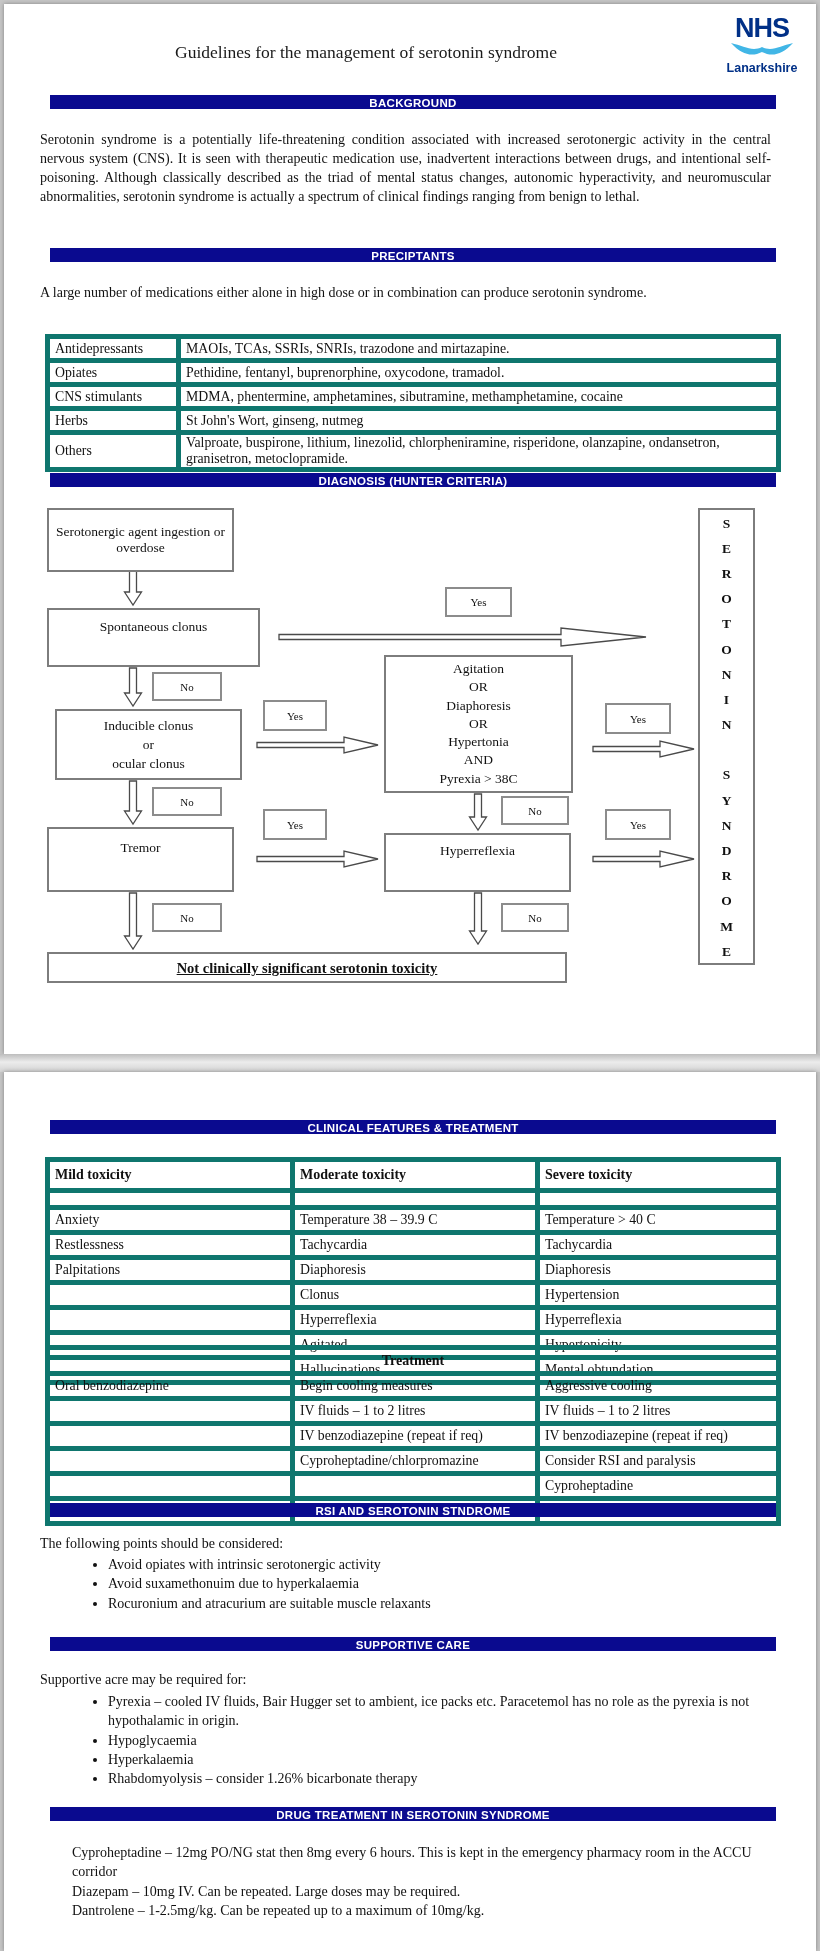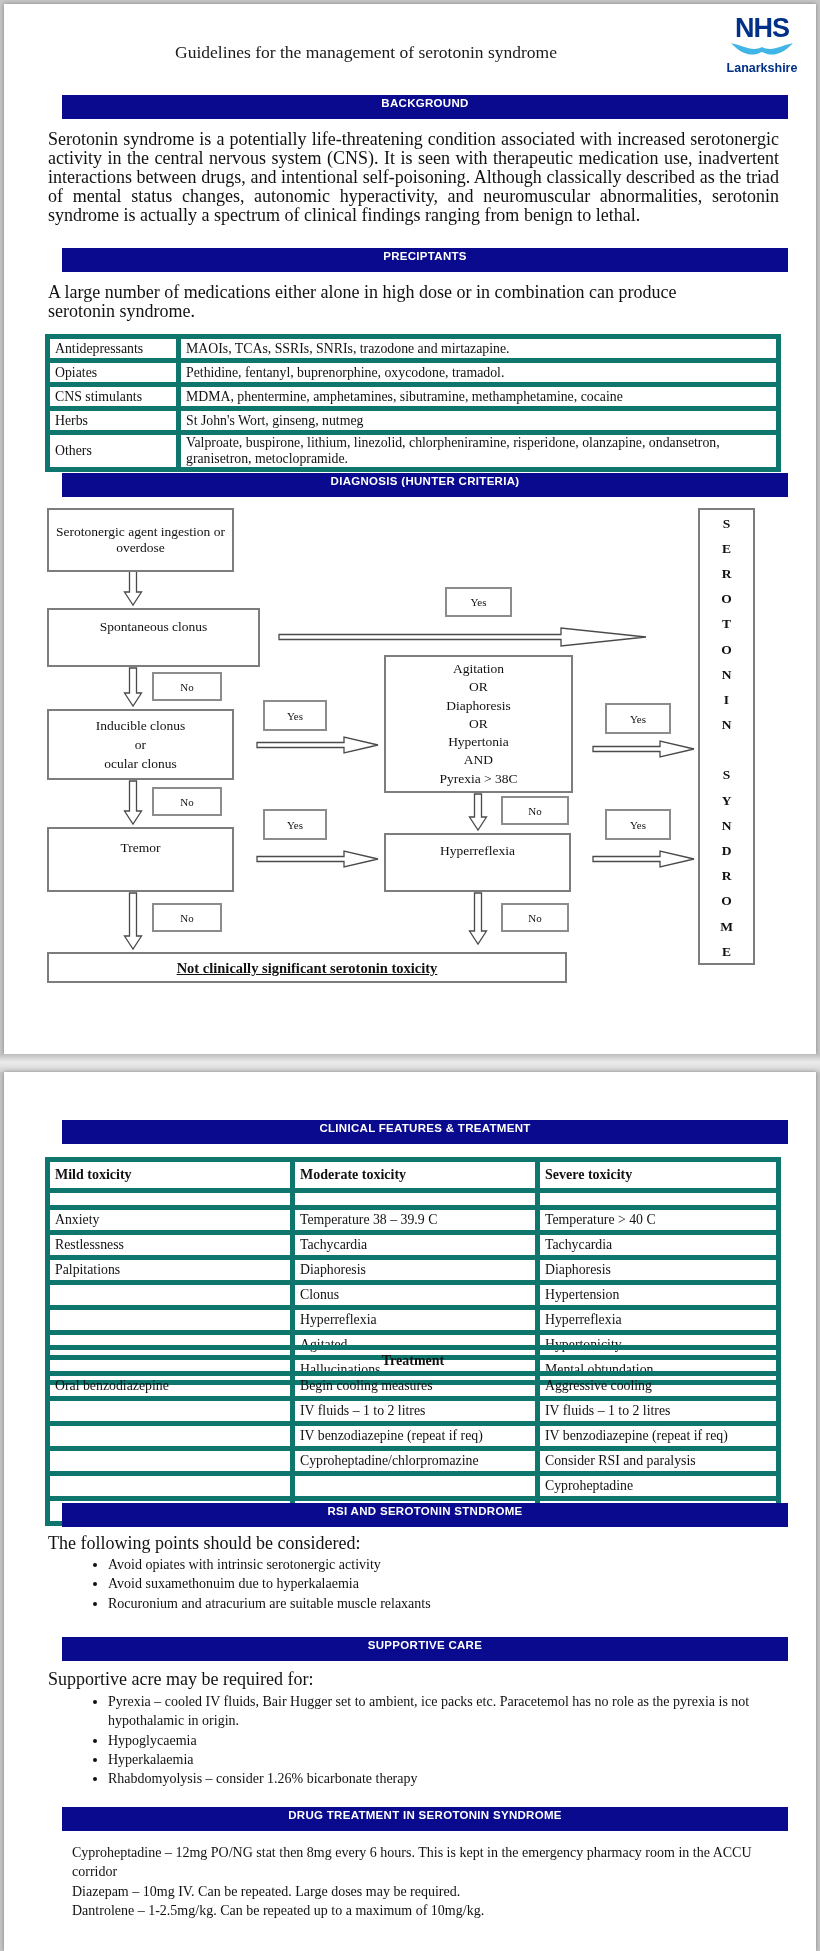--- a/index.html
+++ b/index.html
@@ -3,29 +3,29 @@
 <meta charset="utf-8">
 <style>
   html,body{margin:0;padding:0;}
   body{width:820px;height:1951px;background:#c6c6c6;overflow:hidden;position:relative;
        font-family:"Liberation Serif","DejaVu Serif",serif;color:#111;}
   .page{position:absolute;left:4px;width:812px;background:#fff;box-shadow:0 0 4px rgba(0,0,0,.35);}
   #page1{top:4px;height:1050px;}
   #page2{top:1072px;height:879px;}
   .band{position:absolute;left:0;top:1054px;width:820px;height:18px;
         background:linear-gradient(180deg,#bdbdbd,#ececec 45%,#d2d2d2);}
-  .bar{position:absolute;left:46px;width:726px;height:24px;background:#0a0a8f;color:#fff;
+  .bar{position:absolute;left:46px;width:726px;height:14px;background:#0a0a8f;color:#fff;
        font-family:"Liberation Sans",sans-serif;font-weight:bold;font-size:11.5px;
-       letter-spacing:.3px;text-align:center;line-height:17px;margin-left:12px;}
+       letter-spacing:.3px;text-align:center;line-height:17px;}
   .doc-title{position:absolute;left:0;top:38px;width:724px;text-align:center;font-size:17.5px;color:#1a1a1a;}
   .nhs-logo{position:absolute;left:714px;top:10px;width:88px;text-align:center;}
   .nhs-text{font-family:"Liberation Sans",sans-serif;font-weight:bold;font-size:27px;
             color:#003087;line-height:28px;letter-spacing:-1px;}
   .nhs-region{font-family:"Liberation Sans",sans-serif;font-weight:bold;font-size:12.5px;color:#003087;}
-  .para{position:absolute;left:44px;width:731px;font-size:18px;line-height:19px;}
+  .para{position:absolute;left:36px;width:731px;font-size:14px;line-height:19px;}
   .justify{text-align:justify;}
   table.tbl{position:absolute;left:41px;border-collapse:collapse;table-layout:fixed;width:736px;font-size:13.8px;}
   table.tbl td,table.tbl th{border:5px solid #0f766e;padding:0 5px;vertical-align:middle;text-align:left;}
   #precip-table td{height:19px;}
   #precip-table .cat{width:131px;}
   .tbl thead th{font-weight:bold;font-size:14px;height:26px;}
   .row20 td{height:20px;}
   .spacer td{height:12px;}
   #treatment-table thead th{text-align:center;height:21px;}
   
@@ -115,21 +115,21 @@
     <path d="M253 738.5 L340 738.5 L340 733 L374 741 L340 749 L340 743.5 L253 743.5 Z"></path>
     <path d="M253 852.5 L340 852.5 L340 847 L374 855 L340 863 L340 857.5 L253 857.5 Z"></path>
     <path d="M589 742.5 L656 742.5 L656 737 L690 745 L656 753 L656 747.5 L589 747.5 Z"></path>
     <path d="M589 852.5 L656 852.5 L656 847 L690 855 L656 863 L656 857.5 L589 857.5 Z"></path>
   </svg>
 
   <div class="fc-box fc-center" style="left:43px;top:504px;width:187px;height:64px;">Serotonergic agent ingestion or overdose</div>
 
   <div class="fc-box" style="left:43px;top:604px;width:213px;height:59px;padding-top:9px;">Spontaneous clonus</div>
 
-  <div class="fc-box fc-center" id="fc-inducible" style="left:43px;top:705px;width:187px;height:71px;">
+  <div class="fc-box fc-center" id="fc-inducible" style="left:51px;top:705px;width:187px;height:71px;">
     <div class="fc-lines">
 
     <div>Inducible clonus</div>
         <div>or</div>
         <div>ocular clonus</div>
       </div>
   </div>
 
   <div class="fc-box" style="left:43px;top:823px;width:187px;height:65px;padding-top:11px;">Tremor</div>
 

